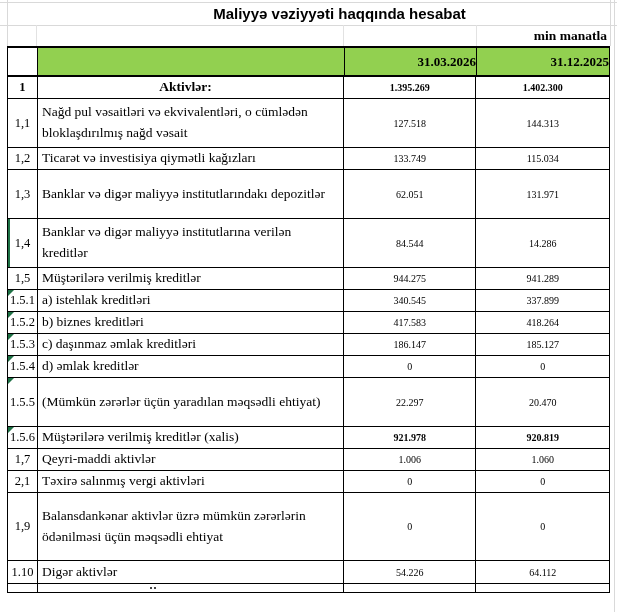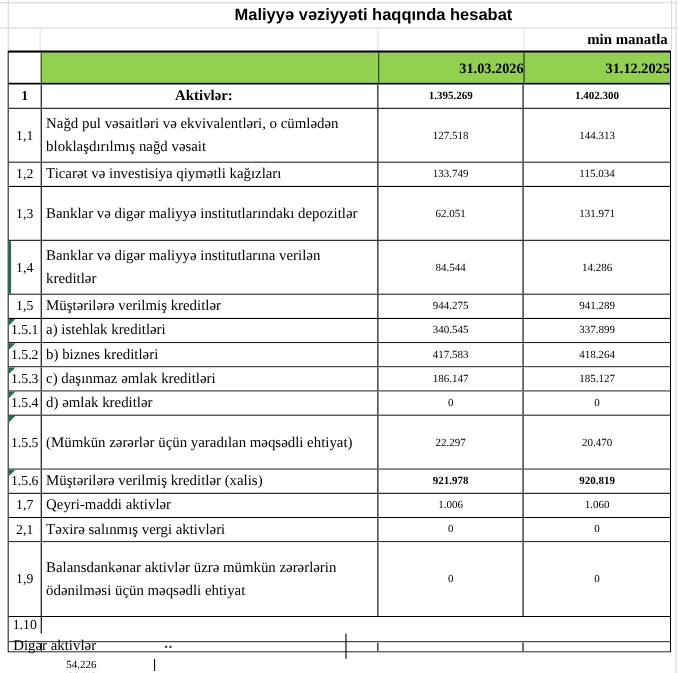--- a/index.html
+++ b/index.html
@@ -190,21 +190,21 @@
     <div class="c c-desc">Təxirə salınmış vergi aktivləri</div>
     <div class="c c-v">0</div>
     <div class="c c-v c-v2">0</div>
   </div>
         <div class="data-row" style="height: 68px;">
     <div class="c c-num">1,9</div>
     <div class="c c-desc">Balansdankənar aktivlər üzrə mümkün zərərlərin ödənilməsi üçün məqsədli ehtiyat</div>
     <div class="c c-v">0</div>
     <div class="c c-v c-v2">0</div>
   </div>
-        <div class="data-row" style="height: 23px; flex-direction: column;">
+        <div class="data-row" style="height: 23px;">
     <div class="c c-num">1.10</div>
     <div class="c c-desc">Digər aktivlər</div>
     <div class="c c-v">54.226</div>
     <div class="c c-v c-v2">64.112</div>
   </div>
       </div>
 
     <div class="partial-row">
       <div class="c c-num"></div>
       <div class="c c-desc" style="padding:0;">

